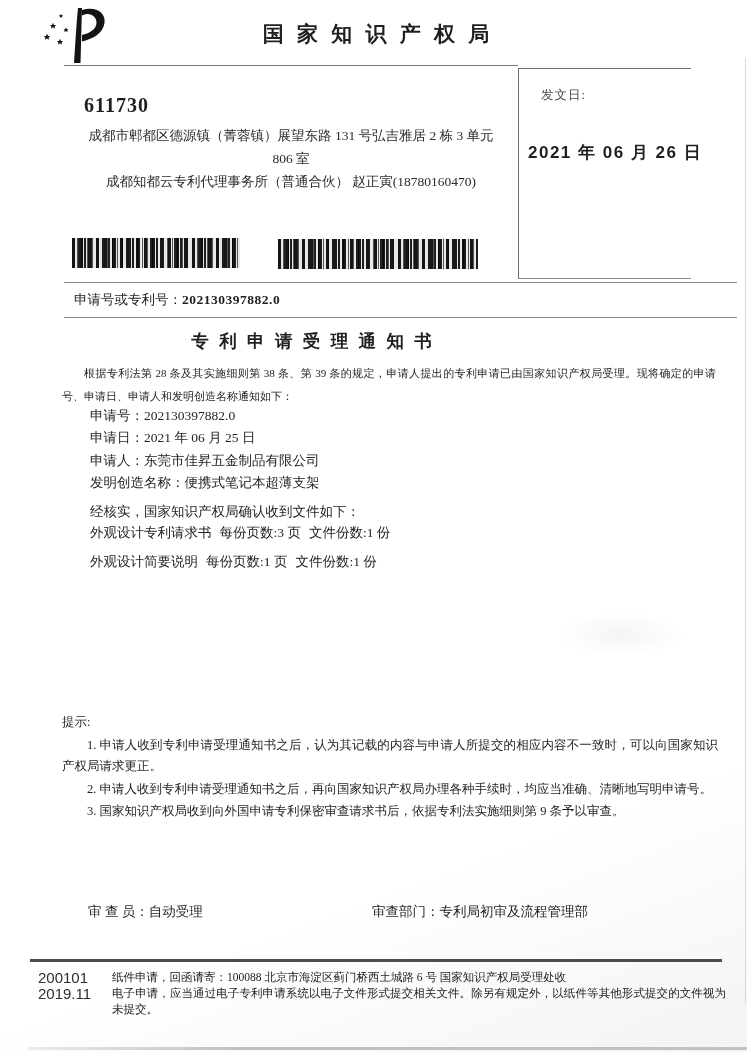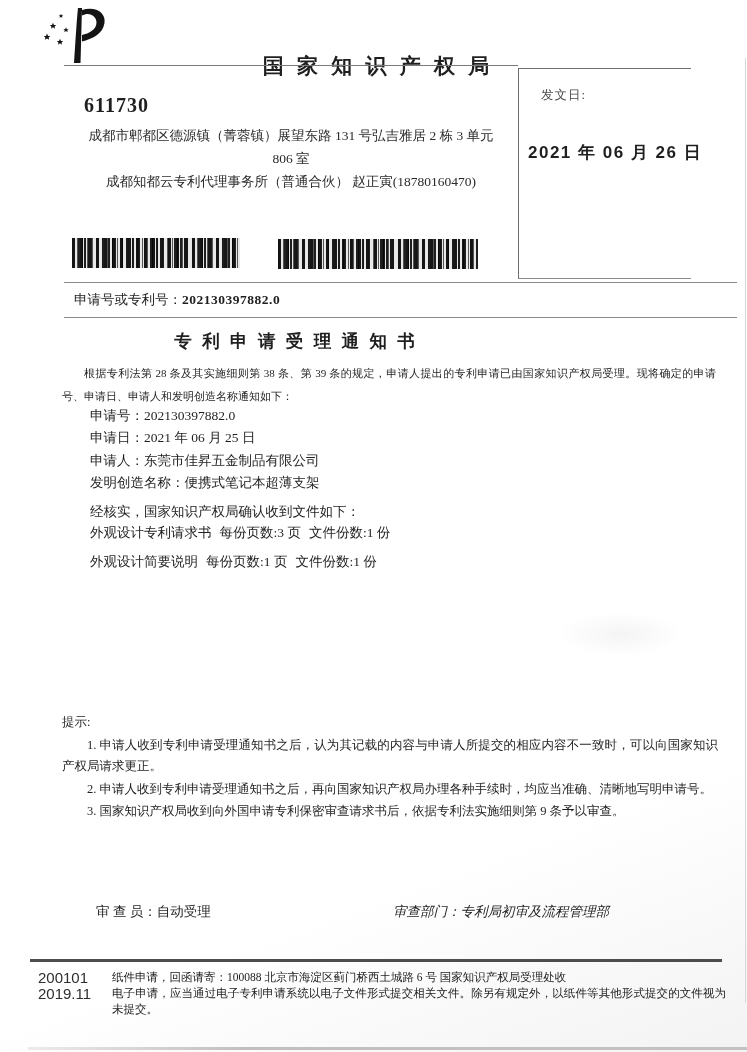--- a/index.html
+++ b/index.html
@@ -5,21 +5,21 @@
   html,body{margin:0;padding:0;background:#ffffff;}
   #page{
     position:relative;width:747px;height:1052px;overflow:hidden;
     background:linear-gradient(160deg,#ffffff 78%,#f3f3f3 100%);
     font-family:"Liberation Serif","DejaVu Serif",serif;
     color:#1f1f1f;
   }
   .abs{position:absolute;}
   
   .agency{top:20px;left:238px;width:280px;text-align:center;
-    font-size:21px;font-weight:600;letter-spacing:4px;white-space:nowrap;margin-top:32px;}
+    font-size:21px;font-weight:600;letter-spacing:4px;white-space:nowrap;}
   .header-rule{top:65px;left:64px;width:454px;height:1px;background:#7a7a7a;}
   
   .dispatch-box{top:68px;left:518px;width:172px;height:209px;
     border-left:1px solid #6e6e6e;border-top:1px solid #6e6e6e;border-bottom:1px solid #8a8a8a;}
   .dispatch-label{position:absolute;top:18px;left:22px;font-size:12.5px;color:#4a4a4a;letter-spacing:1px;}
   .dispatch-date{position:absolute;top:72px;left:9px;font-size:17px;font-weight:600;
     letter-spacing:1.5px;white-space:nowrap;font-family:"Liberation Sans","DejaVu Sans",sans-serif;}
   
   .postal{top:94px;left:84px;font-size:20px;font-weight:700;letter-spacing:1px;}
   .addr{top:124px;left:60px;width:462px;text-align:center;font-size:13.5px;line-height:23px;color:#2a2a2a;}
@@ -33,39 +33,39 @@
   .bc2{top:239px;left:278px;width:200px;}
   
   .rule{height:1px;background:#8a8a8a;}
   .rule-top{top:282px;left:64px;width:673px;}
   .rule-bottom{top:317px;left:64px;width:673px;}
   .refrow{top:291px;font-size:13.5px;white-space:nowrap;}
   .ref-app{left:74px;}
   .ref-dis{left:400px;}
   .refrow b{font-family:"Liberation Serif","DejaVu Serif",serif;letter-spacing:.5px;}
   
-  .notice-title{top:329px;left:0;width:592px;text-align:center;font-size:17.5px;
+  .notice-title{top:329px;left:17px;width:592px;text-align:center;font-size:17.5px;
     font-weight:700;letter-spacing:3px;white-space:nowrap;}
   .intro{top:362px;left:62px;width:654px;font-size:11px;line-height:23px;text-indent:2em;text-align:justify;}
   .fieldline{left:90px;font-size:13.5px;white-space:nowrap;}
   .confirm{top:503px;left:90px;font-size:13.5px;white-space:nowrap;}
   .docline{left:90px;font-size:13.5px;white-space:nowrap;}
   .docline span{margin-right:8px;}
   .smudge{top:612px;left:556px;width:130px;height:44px;
     background:radial-gradient(ellipse at center,rgba(120,120,120,.08),rgba(0,0,0,0) 70%);}
   
   .notes-label{top:714px;left:62px;font-size:12.5px;}
   .note{left:62px;width:656px;font-size:12.5px;line-height:21px;text-indent:2em;text-align:justify;}
   .n1{top:735px;}
   .n2{top:779px;}
   .n3{top:801px;}
   
   .sig{top:903px;font-size:13.5px;white-space:nowrap;}
-  .sig-exam{left:96px;text-align:center;}
-  .sig-dept{left:393px;font-style:italic;}
+  .sig-exam{left:88px;text-align:center;}
+  .sig-dept{left:372px;}
   
   .footer-rule{top:959px;left:30px;width:692px;height:3px;background:#4d4d4d;}
   .f-code{left:38px;font-size:15px;color:#2e2e2e;font-family:"Liberation Sans","DejaVu Sans",sans-serif;text-align:center;}
   .fc1{top:969px;}
   .fc2{top:985px;}
   .f-text{left:112px;width:614px;font-size:11.5px;line-height:16px;color:#222;}
   .ft1{top:969px;white-space:nowrap;}
   .ft2{top:985px;text-align:justify;}
   
   .edge-right{top:58px;right:1px;width:1px;height:945px;background:#d9d9d9;}

